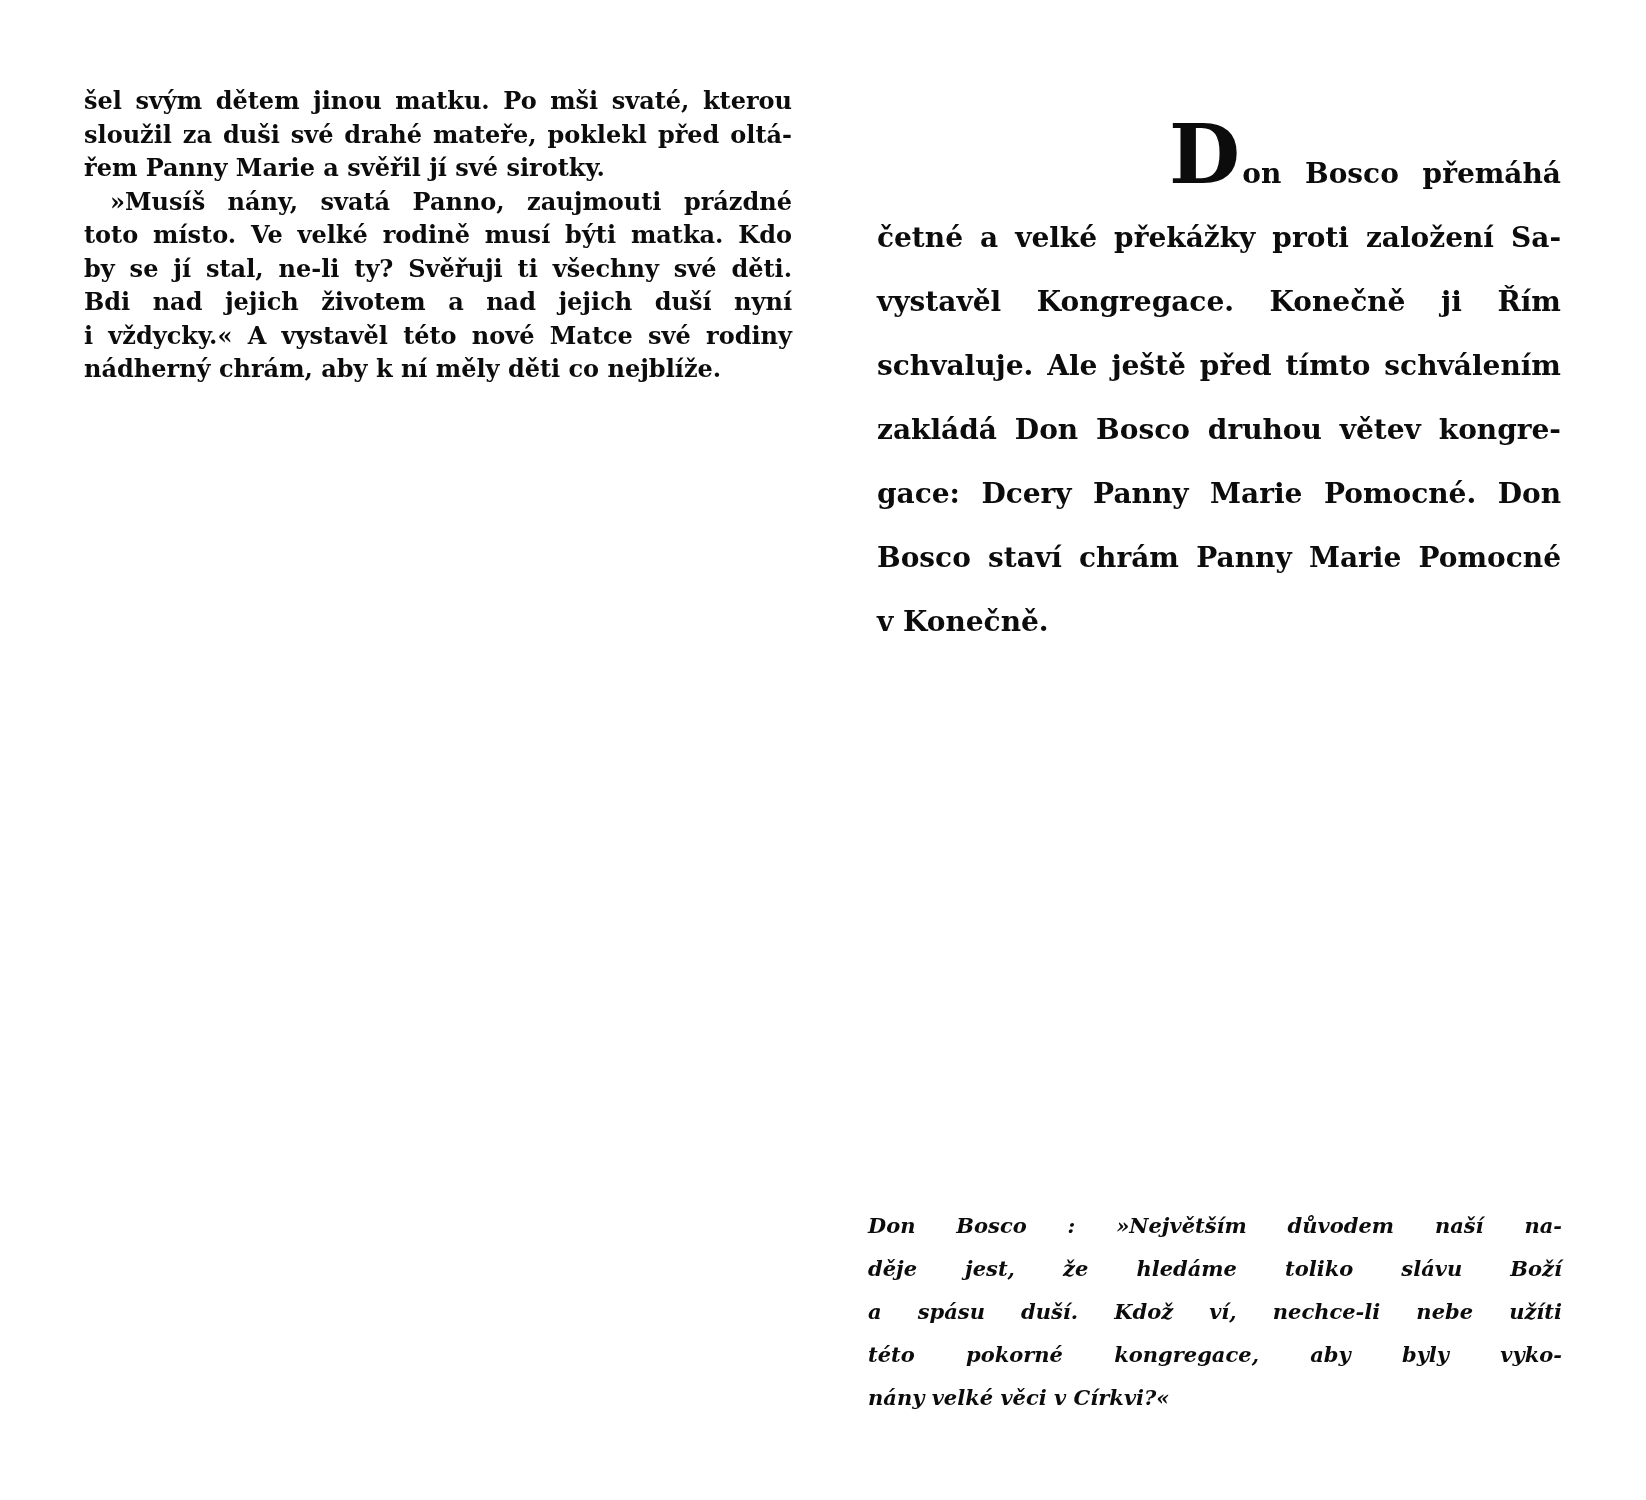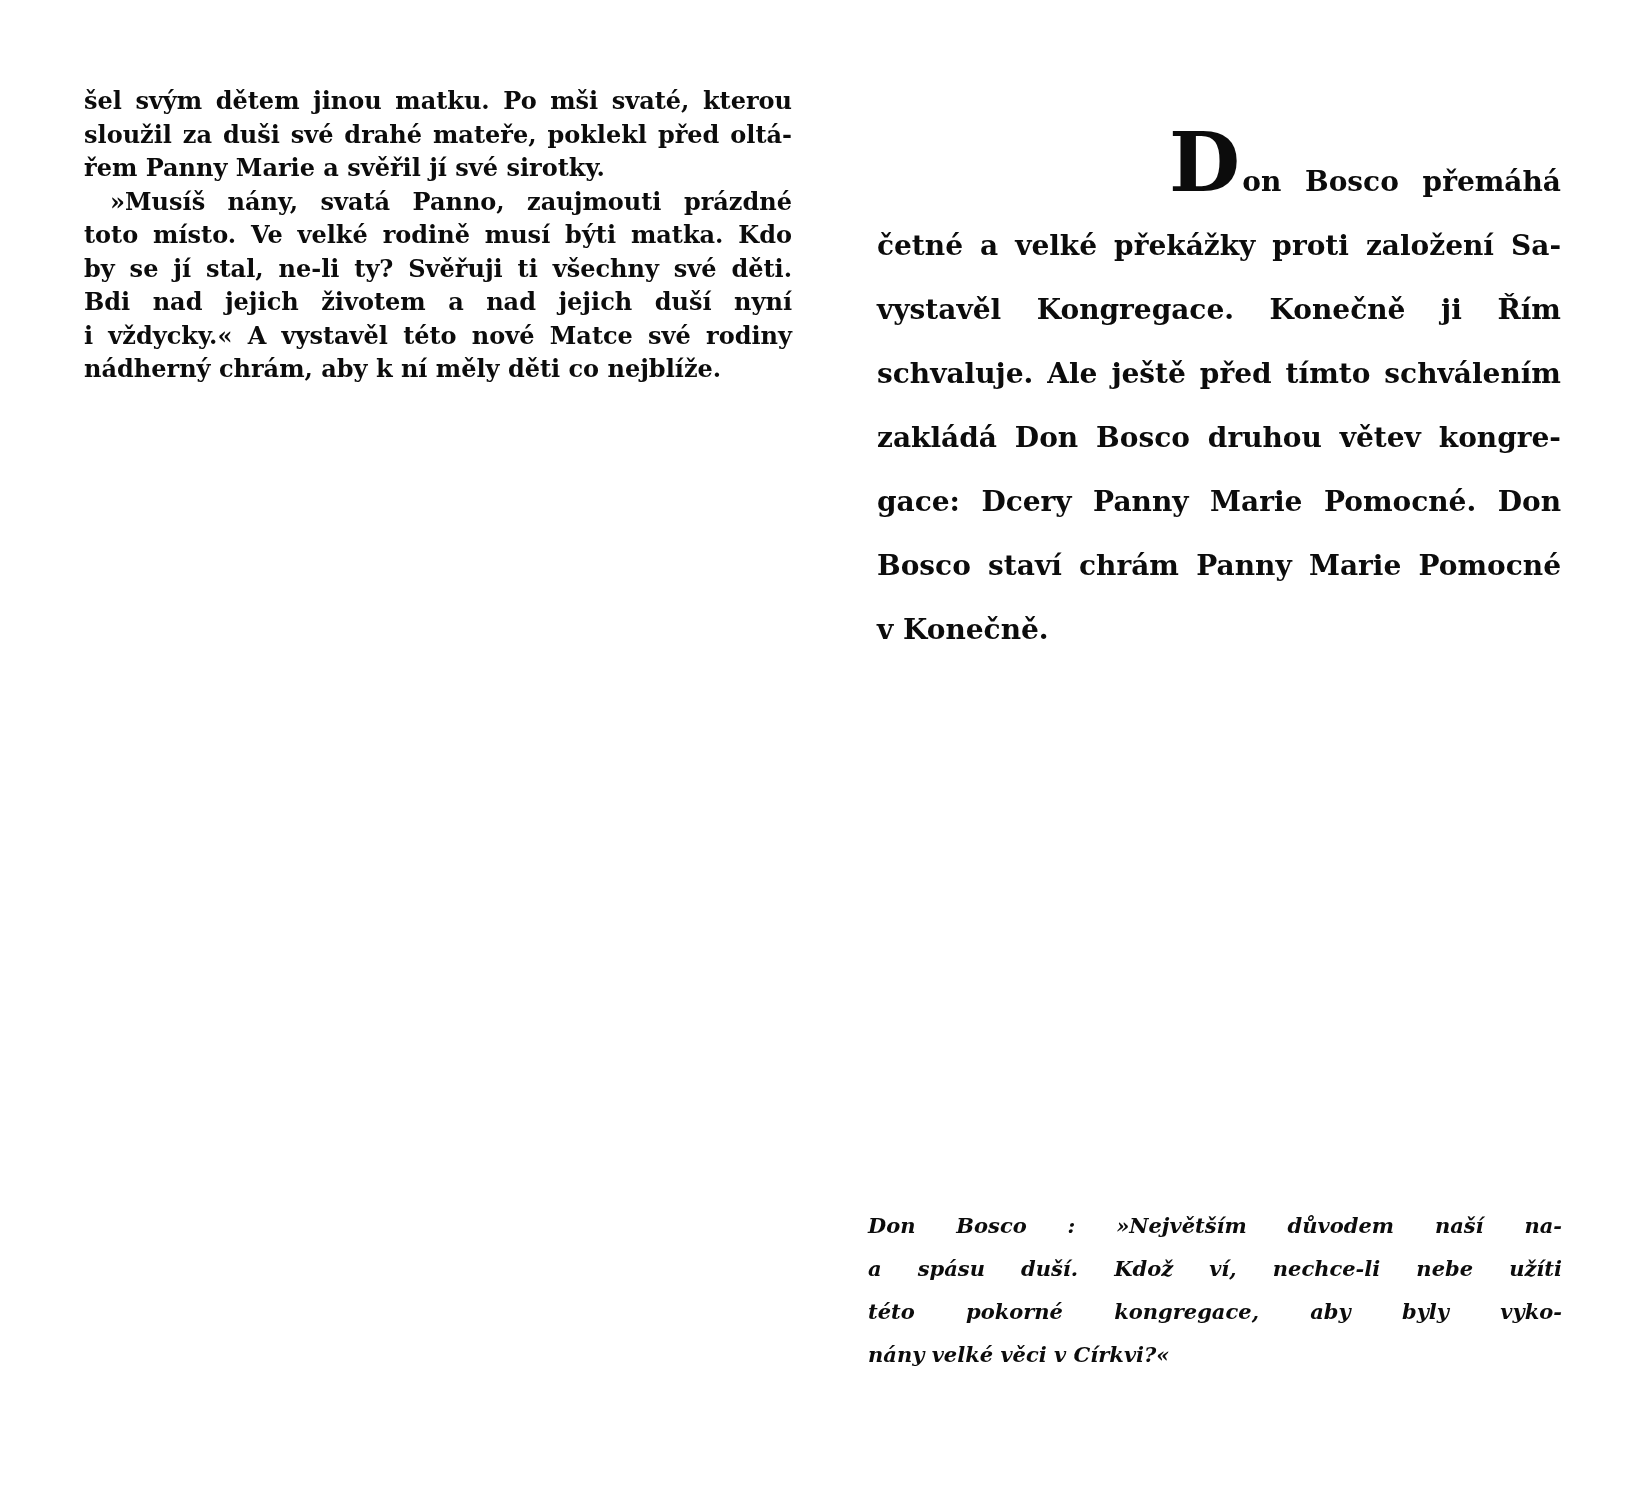--- a/index.html
+++ b/index.html
@@ -38,21 +38,21 @@
     text-align: justify;
     -moz-text-align-last: justify;
     text-align-last: justify;
   }
   .indent { padding-left: 26px; }
 
   
   .col-right {
     position: absolute;
     left: 877px;
-    top: 150px;
+    top: 142px;
     width: 684px;
     font-size: 28px;
     font-weight: bold;
   }
   .col-right .line {
     line-height: 64px;
     height: 64px;
   }
   .first-line {
     text-align: right;
@@ -107,18 +107,19 @@
     <div class="line j">vystavěl Kongregace. Konečně ji Řím</div>
     <div class="line j">schvaluje. Ale ještě před tímto schválením</div>
     <div class="line j">zakládá Don Bosco druhou větev kongre-</div>
     <div class="line j">gace: Dcery Panny Marie Pomocné. Don</div>
     <div class="line j">Bosco staví chrám Panny Marie Pomocné</div>
     <div class="line">v Konečně.</div>
   </div>
 
   <div class="quote">
     <div class="line j">Don Bosco : »Největším důvodem naší na-</div>
+    <div class="line j">děje jest, že hledáme toliko slávu Boží</div>
     <div class="line j">a spásu duší. Kdož ví, nechce-li nebe užíti</div>
     <div class="line j">této pokorné kongregace, aby byly vyko-</div>
     <div class="line">nány velké věci v Církvi?«</div>
   </div>
 
 </div>
 
 </body></html>

